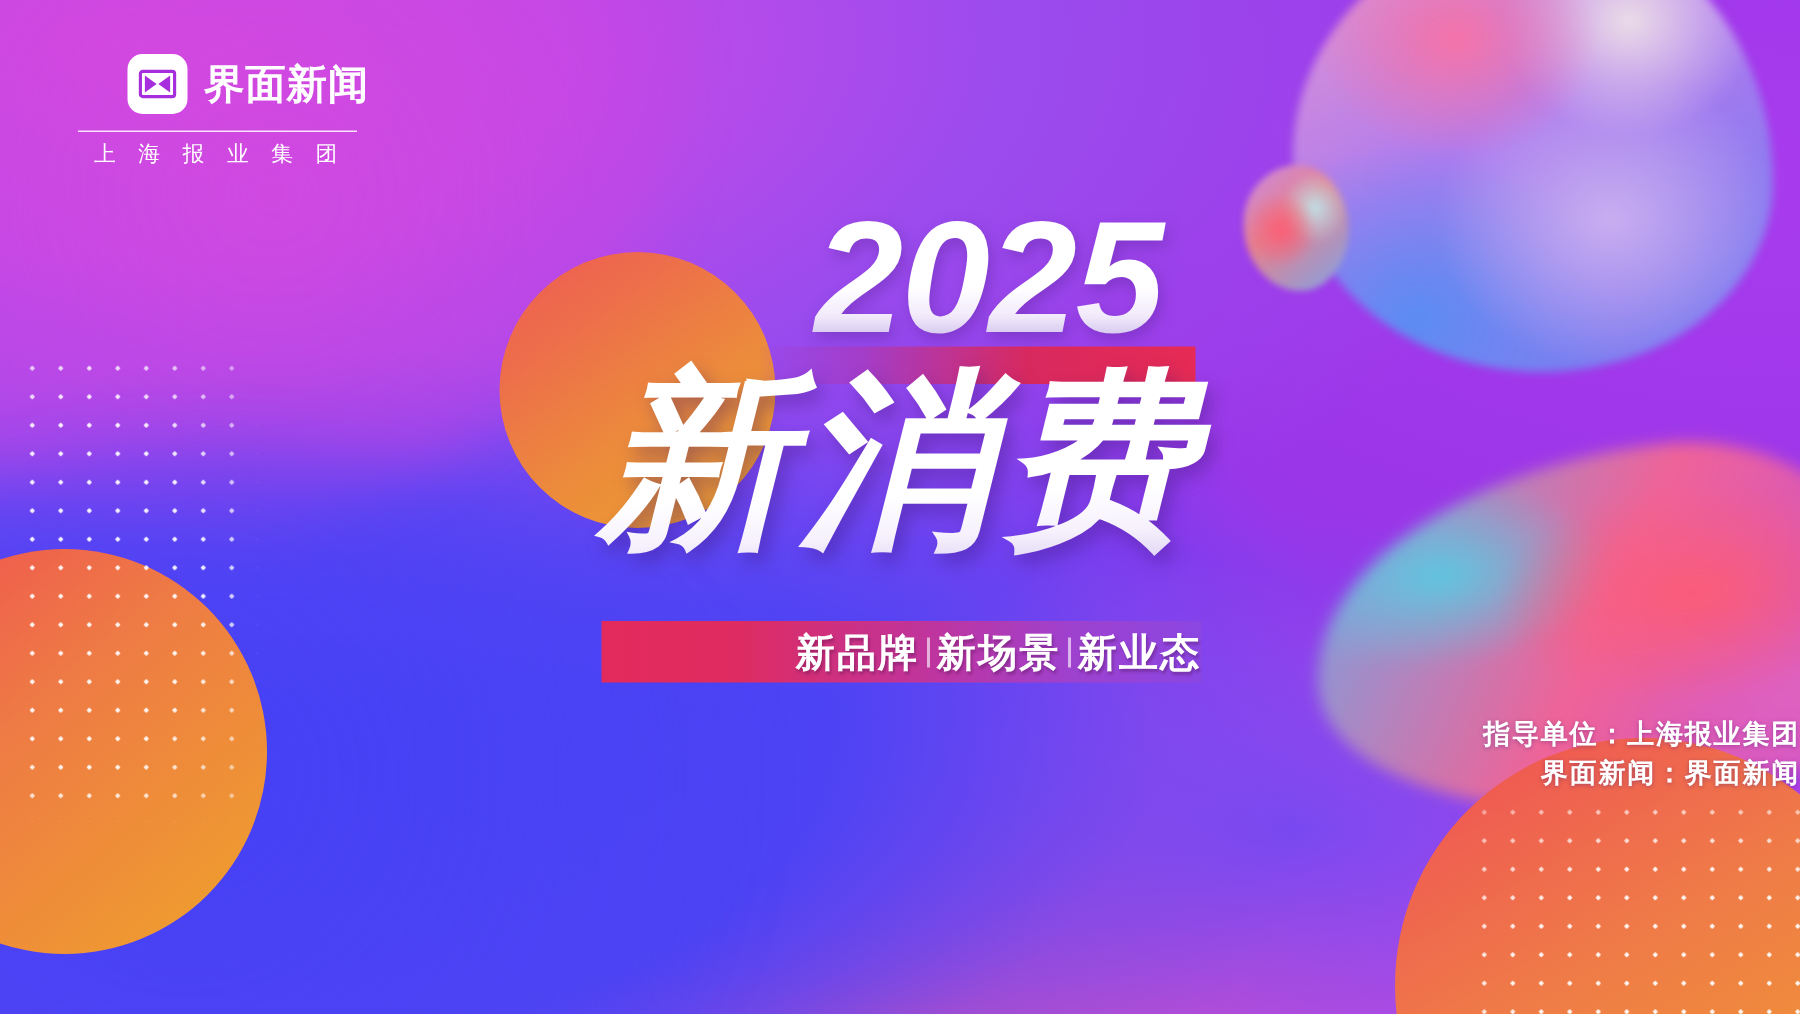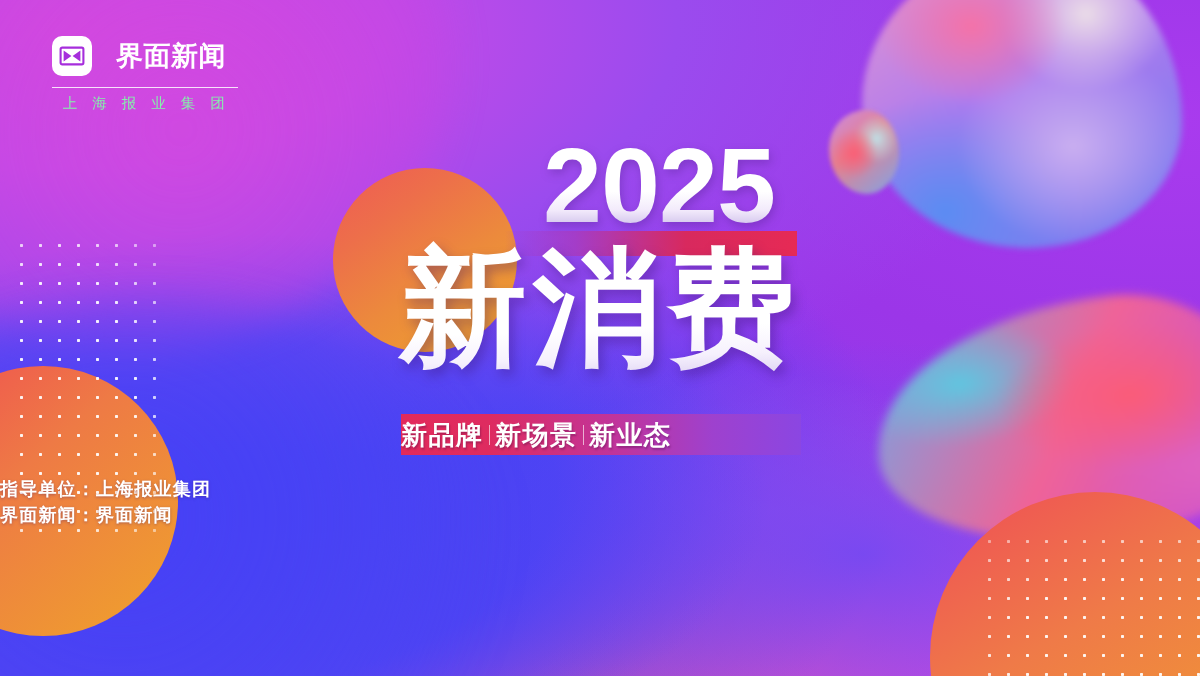--- a/index.html
+++ b/index.html
@@ -141,21 +141,22 @@
 
   
   .logo-block {
     position: absolute;
     left: 52px; top: 36px;
     width: 186px;
   }
   .logo-row {
     display: flex;
     align-items: center;
-    gap: 24px;
+    gap: 11px;
+    margin-left: 33px;
   }
   .logo-mark {
     width: 40px; height: 40px;
     border-radius: 10px;
     background: #FFFFFF;
     display: flex;
     align-items: center;
     justify-content: center;
     flex: 0 0 auto;
   }
@@ -168,34 +169,34 @@
     line-height: 1;
     white-space: nowrap;
   }
   .logo-rule {
     margin: 11px 0 8px 0;
     height: 1px;
     width: 186px;
     background: rgba(255,255,255,0.85);
   }
   .logo-sub {
-    color: #86efac;
+    color: #ffffff;
     font-size: 14.5px;
     letter-spacing: 5.5px;
     line-height: 1;
     text-align: center;
     white-space: nowrap;
     padding-left: 3px;
   }
 
   
   .hero {
     position: absolute;
     left: 0; top: 0;
-    width: 1200px; height: 676px;
+    width: 1200px; height: 676px; font-style: italic;
   }
   .year {
     position: absolute;
     left: 0; top: 132px;
     width: 1200px;
     text-align: center;
     padding-left: 118px;
     box-sizing: border-box;
     font-size: 106px;
     font-weight: bold;
@@ -234,21 +235,21 @@
   }
 
   
   .subtitle-bar {
     position: absolute;
     left: 401px; top: 414px;
     width: 400px; height: 41px;
     background: linear-gradient(90deg, #E32A5C 0%, #DE2B60 22%, #BE35A0 56%, #9E41CE 78%, #8B46E2 100%);
     display: flex;
     align-items: center;
-    justify-content: flex-start;
+    justify-content: flex-end;
     gap: 5px;
   }
   .subtitle-word {
     color: #FFFFFF;
     font-size: 26px;
     font-weight: bold;
     letter-spacing: 1.5px;
     line-height: 1;
     text-shadow: 1px 2px 2px rgba(70,12,70,0.35);
     white-space: nowrap;
@@ -258,21 +259,21 @@
     height: 20px;
     background: rgba(255,255,255,0.62);
     flex: 0 0 auto;
   }
 
   
   .org-block {
     position: absolute;
     left: 0; top: 476px;
     width: 1200px;
-    text-align: left;
+    text-align: right;
   }
   .org-line {
     color: #FFFFFF;
     font-size: 18px;
     font-weight: bold;
     letter-spacing: 1.2px;
     line-height: 1.45;
     text-shadow: 0 1px 3px rgba(60,16,110,0.38);
     white-space: nowrap;
   }

